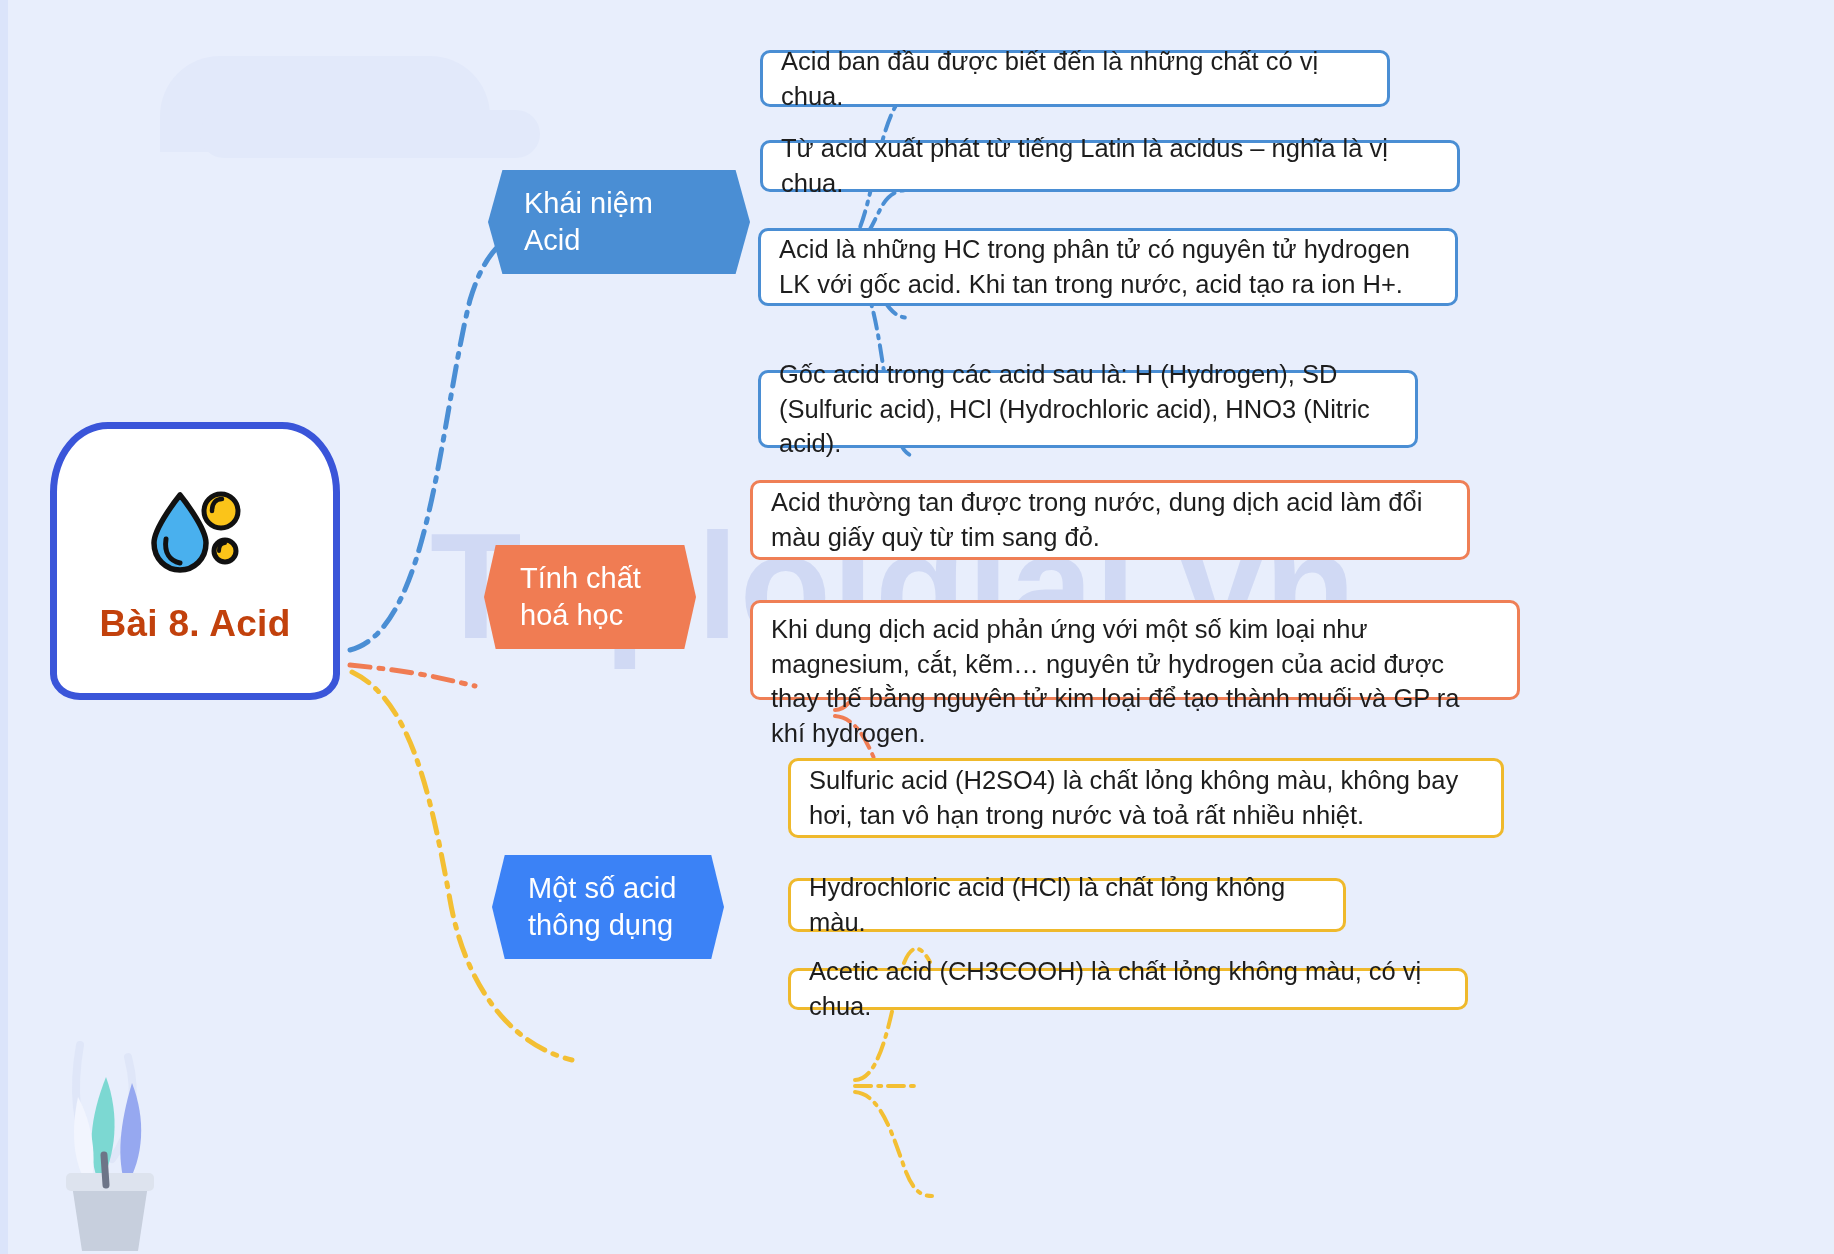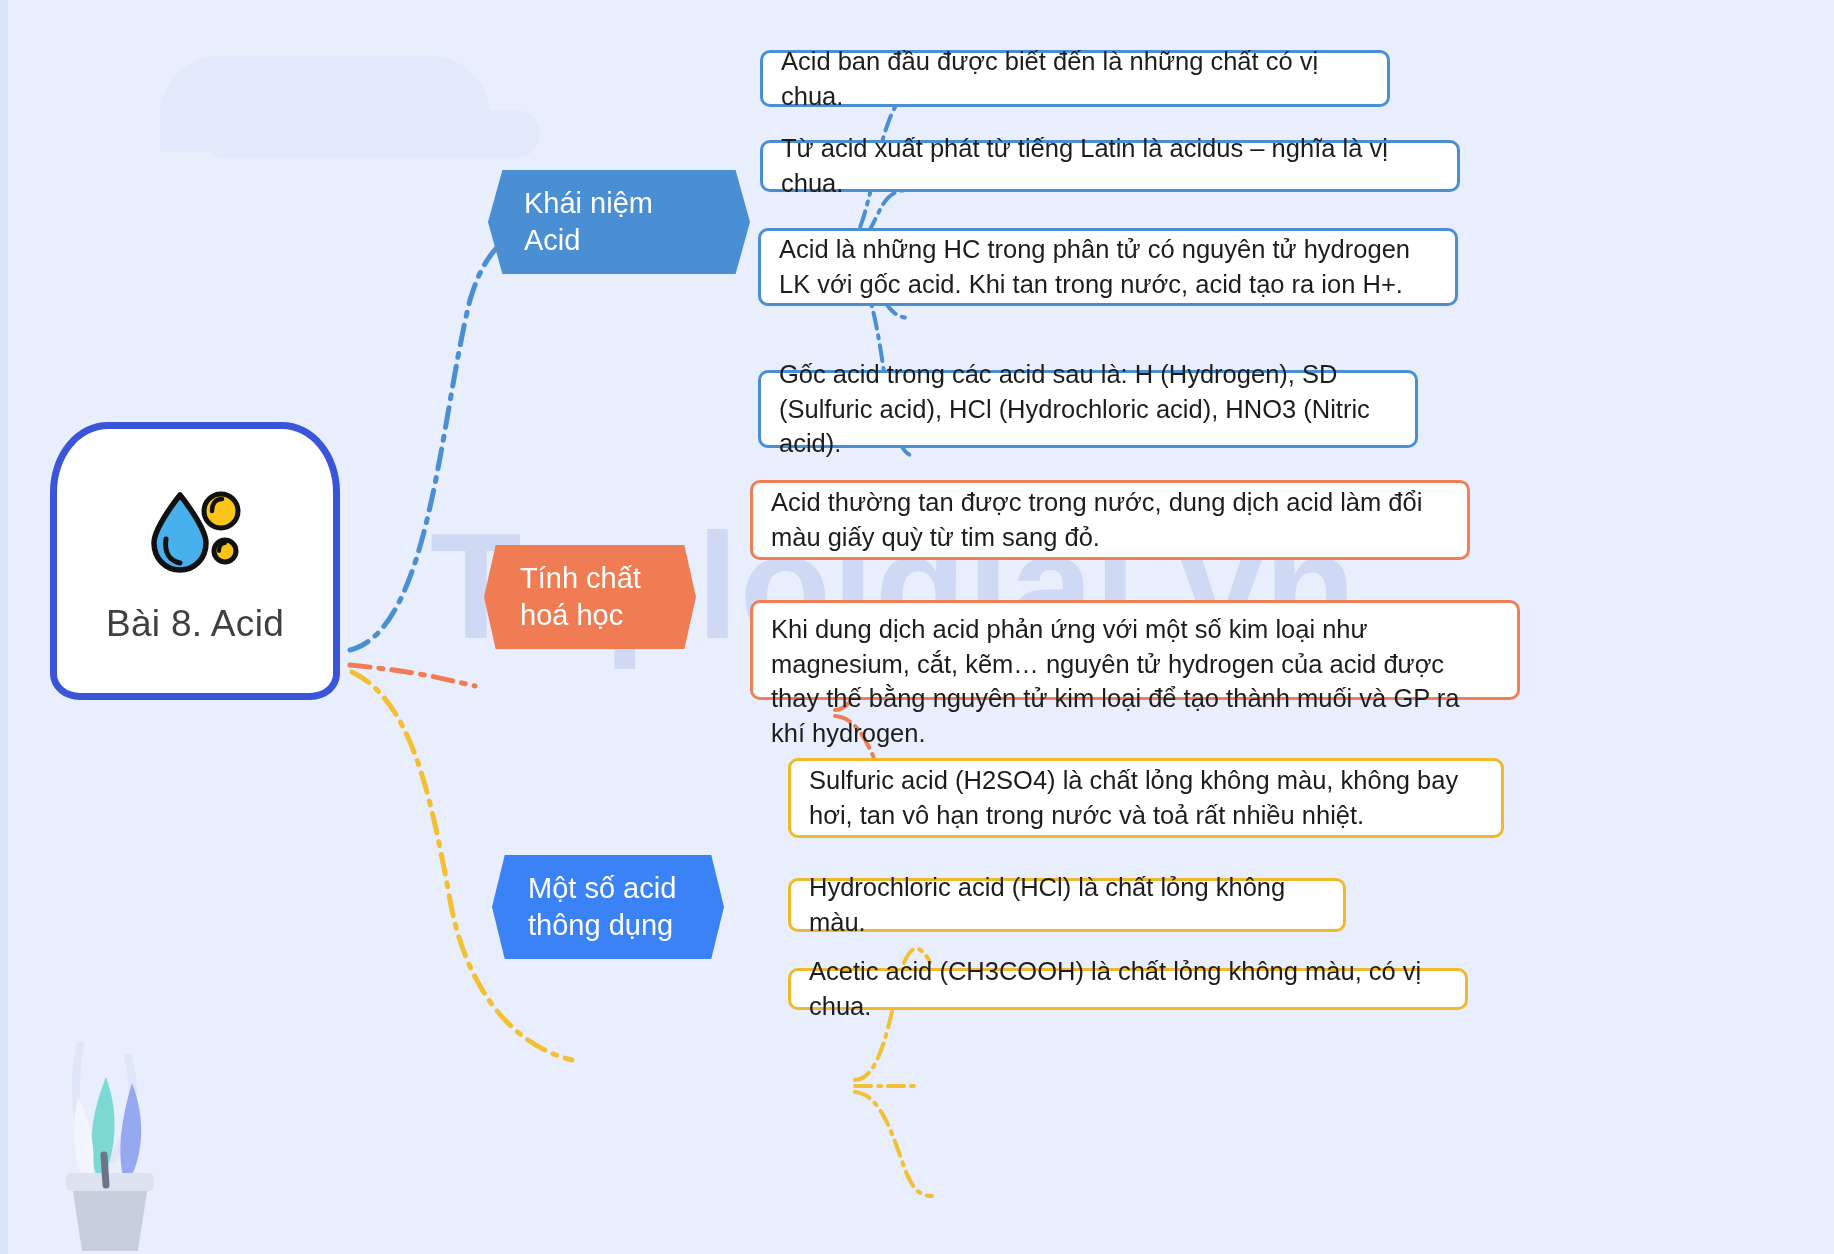--- a/index.html
+++ b/index.html
@@ -64,22 +64,22 @@
     border-radius: 58px 58px 30px 30px / 70px 70px 26px 26px;
     box-sizing: border-box;
     display: flex;
     flex-direction: column;
     align-items: center;
     justify-content: center;
   }
   .center-icon { width: 110px; height: 100px; margin-bottom: 26px; }
   .center-title {
     font-size: 37px;
-    font-weight: normal;
-    color: #404040;
+    font-weight: bold;
+    color: #c2410c;
     letter-spacing: .3px;
   }
 
   
   .branch {
     position: absolute;
     display: flex;
     align-items: center;
     box-sizing: border-box;
     color: #ffffff;

